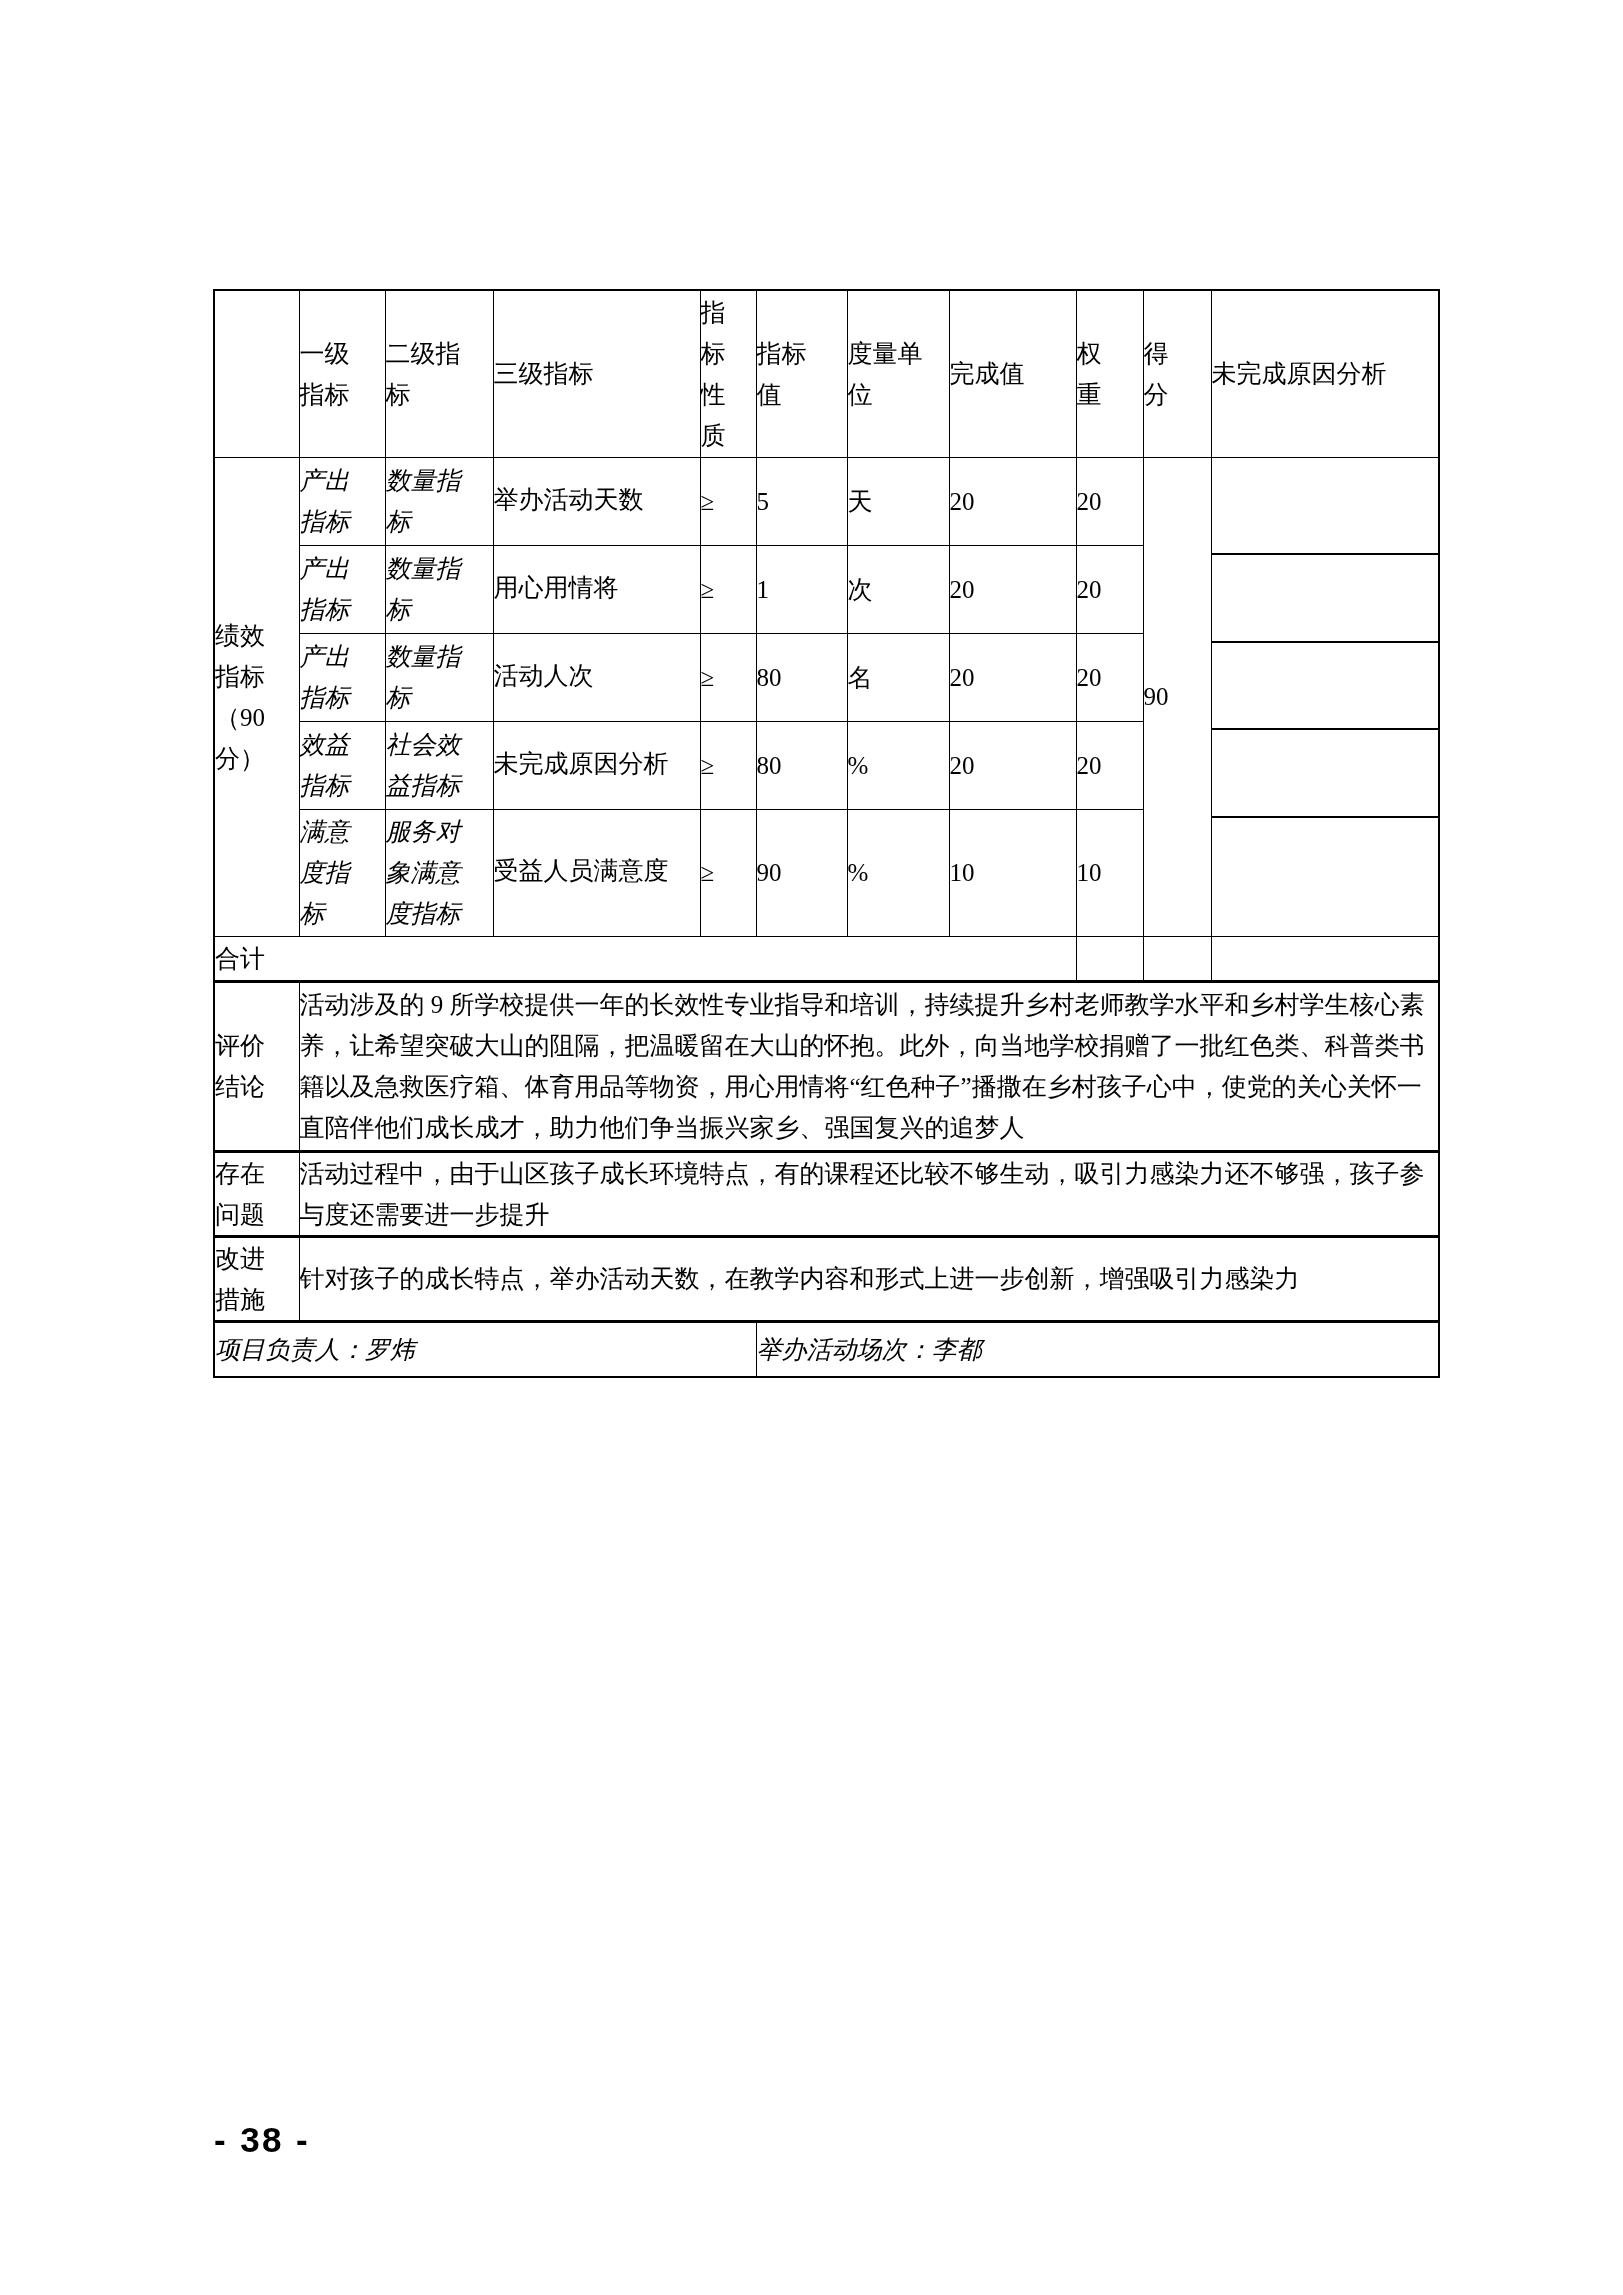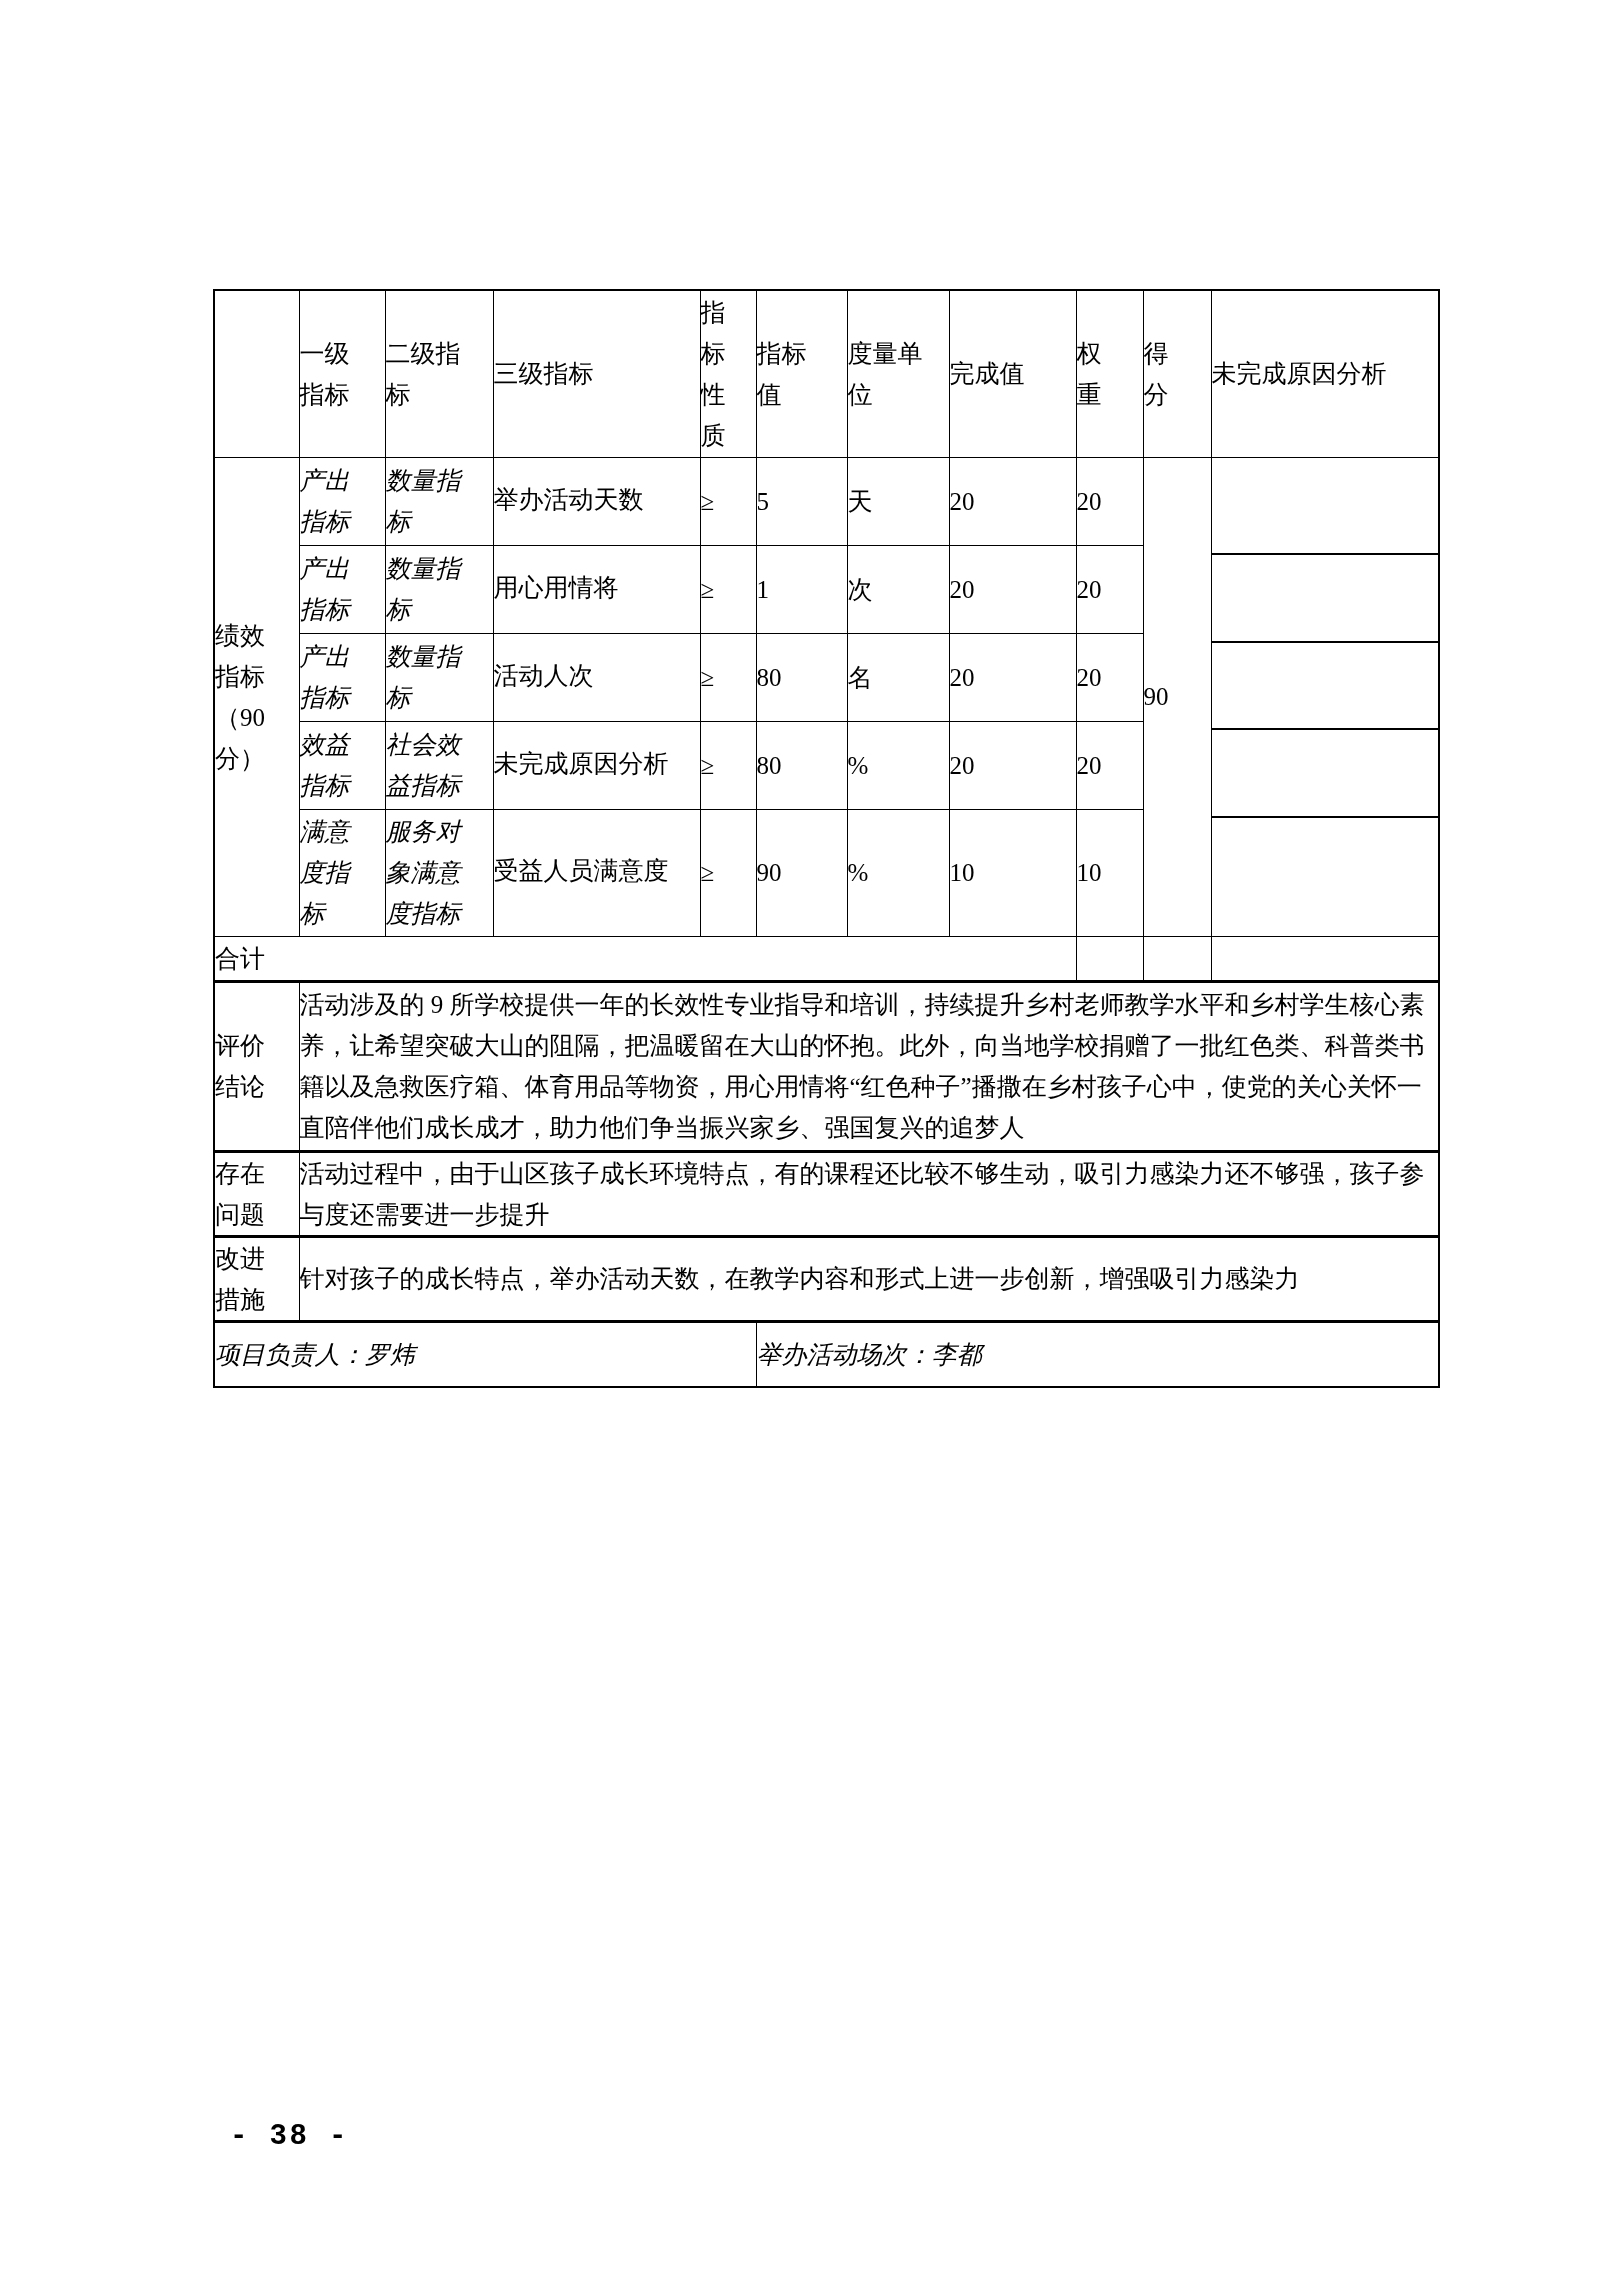--- a/index.html
+++ b/index.html
@@ -33,23 +33,22 @@
   .num8{padding-left:23px;}
   .just{
     text-align:justify;
     padding:4.9px 13px 4.9px 13px;
   }
   .sep td{border-top-width:3.2px;}
   td.c10m{position:relative;padding:0;}
   .hline{position:absolute;left:-0.8px;right:-0.8px;height:2.4px;background:#000;}
   .pagenum{
     position:absolute;left:214px;top:2120px;
-    font-size:29px;font-weight:700;letter-spacing:2.4px;
-    font-family:Liberation Mono, monospace;
-    margin-left:16px;
+    font-size:35px;font-weight:700;letter-spacing:2.4px;
+    font-family:Liberation Sans, sans-serif;
   }
 </style>
 </head>
 <body>
 
 <div class="page">
 
   <table class="perf">
     <colgroup>
       <col style="width:85px">
@@ -185,21 +184,21 @@
 问题</td>
       <td colspan="10" class="just">活动过程中，由于山区孩子成长环境特点，有的课程还比较不够生动，吸引力感染力还不够强，孩子参与度还需要进一步提升</td>
     </tr>
 
     <tr class="sep" style="height:84px">
       <td class="center">改进
 措施</td>
       <td colspan="10" class="just">针对孩子的成长特点，举办活动天数，在教学内容和形式上进一步创新，增强吸引力感染力</td>
     </tr>
 
-    <tr class="sep" style="height:66px">
+    <tr class="sep" style="height:56px">
       <td colspan="5" class="lv12">项目负责人：罗炜</td>
       <td colspan="6" class="lv12">举办活动场次：李都</td>
     </tr>
   </tbody>
     </table>
 
   <div class="pagenum">- 38 -</div>
 </div>
 
 

